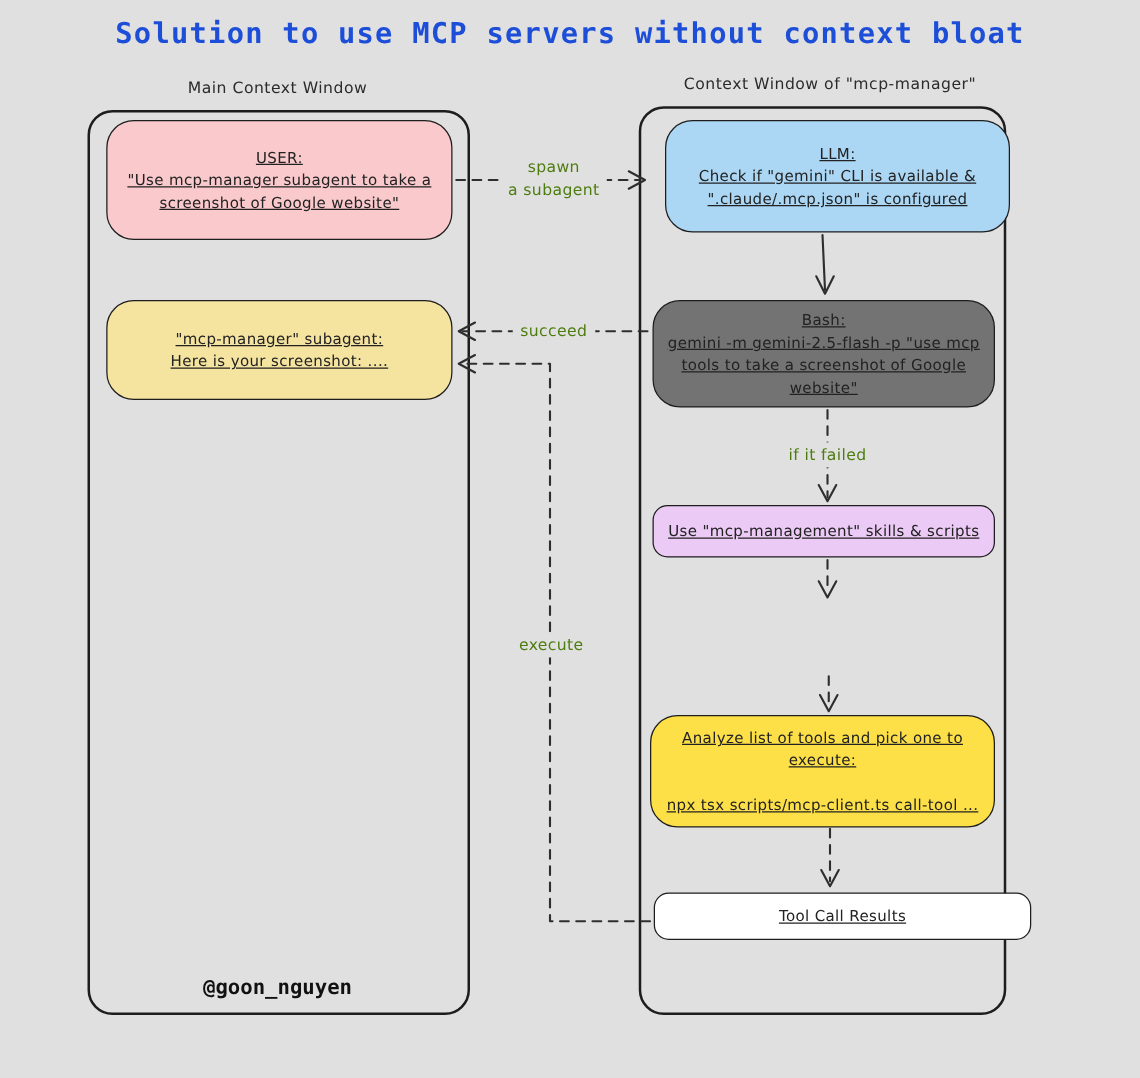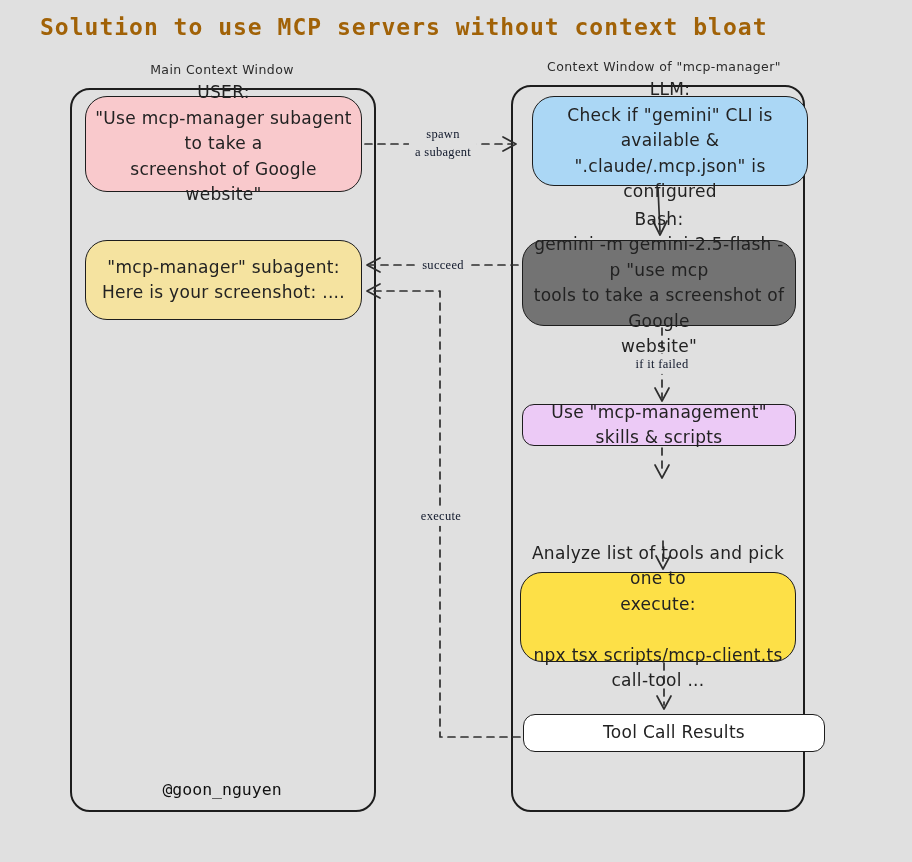--- a/index.html
+++ b/index.html
@@ -11,27 +11,27 @@
   #stage{
     position:relative;
     width:912px;
     height:862px;
     background:#e0e0e0;
     overflow:hidden;
   }
   .title{
     position:absolute;
     left:0; right:0; top:14px;
+    text-align:center;
     font-family:"DejaVu Sans Mono", monospace;
     font-weight:bold;
     font-size:23px;
     letter-spacing:1px;
-    color:#a16207;
+    color:#1d4ed8;
     white-space:nowrap;
-    padding-left:40px;
   }
   .col-label{
     position:absolute;
     font-size:12.5px;
     color:#2b2b2b;
     letter-spacing:0.4px;
     white-space:nowrap;
     transform:translateX(-50%);
   }
   .container{
@@ -41,46 +41,46 @@
     background:transparent;
   }
   .node{
     position:absolute;
     border:1.8px solid #1d1d1d;
     border-radius:22px;
     display:flex;
     align-items:center;
     justify-content:center;
     text-align:center;
-    font-size:17px;
+    font-size:12px;
     line-height:1.5;
     color:#222222;
     white-space:pre-line;
     padding:2px 8px;
     box-sizing:border-box;
     letter-spacing:0.3px;
+    text-decoration:underline;
   }
   .node.small{ border-radius:12px; }
   .edge-label{
     position:absolute;
     background:#e0e0e0;
     font-size:12.5px;
-    color:#0f172a;
+    color:#4d7c0f;
     text-align:center;
     white-space:pre-line;
     line-height:1.45;
     padding:1px 6px;
     transform:translate(-50%,-50%);
     letter-spacing:0.3px;
-    font-family:Liberation Serif, serif;
   }
   .watermark{
     position:absolute;
     font-family:"DejaVu Sans Mono", monospace;
-    font-weight:normal;
+    font-weight:bold;
     font-size:16.5px;
     color:#111111;
     transform:translateX(-50%);
     white-space:nowrap;
   }
   svg.arrows{
     position:absolute;
     left:0; top:0;
     width:912px; height:862px;
     pointer-events:none;

